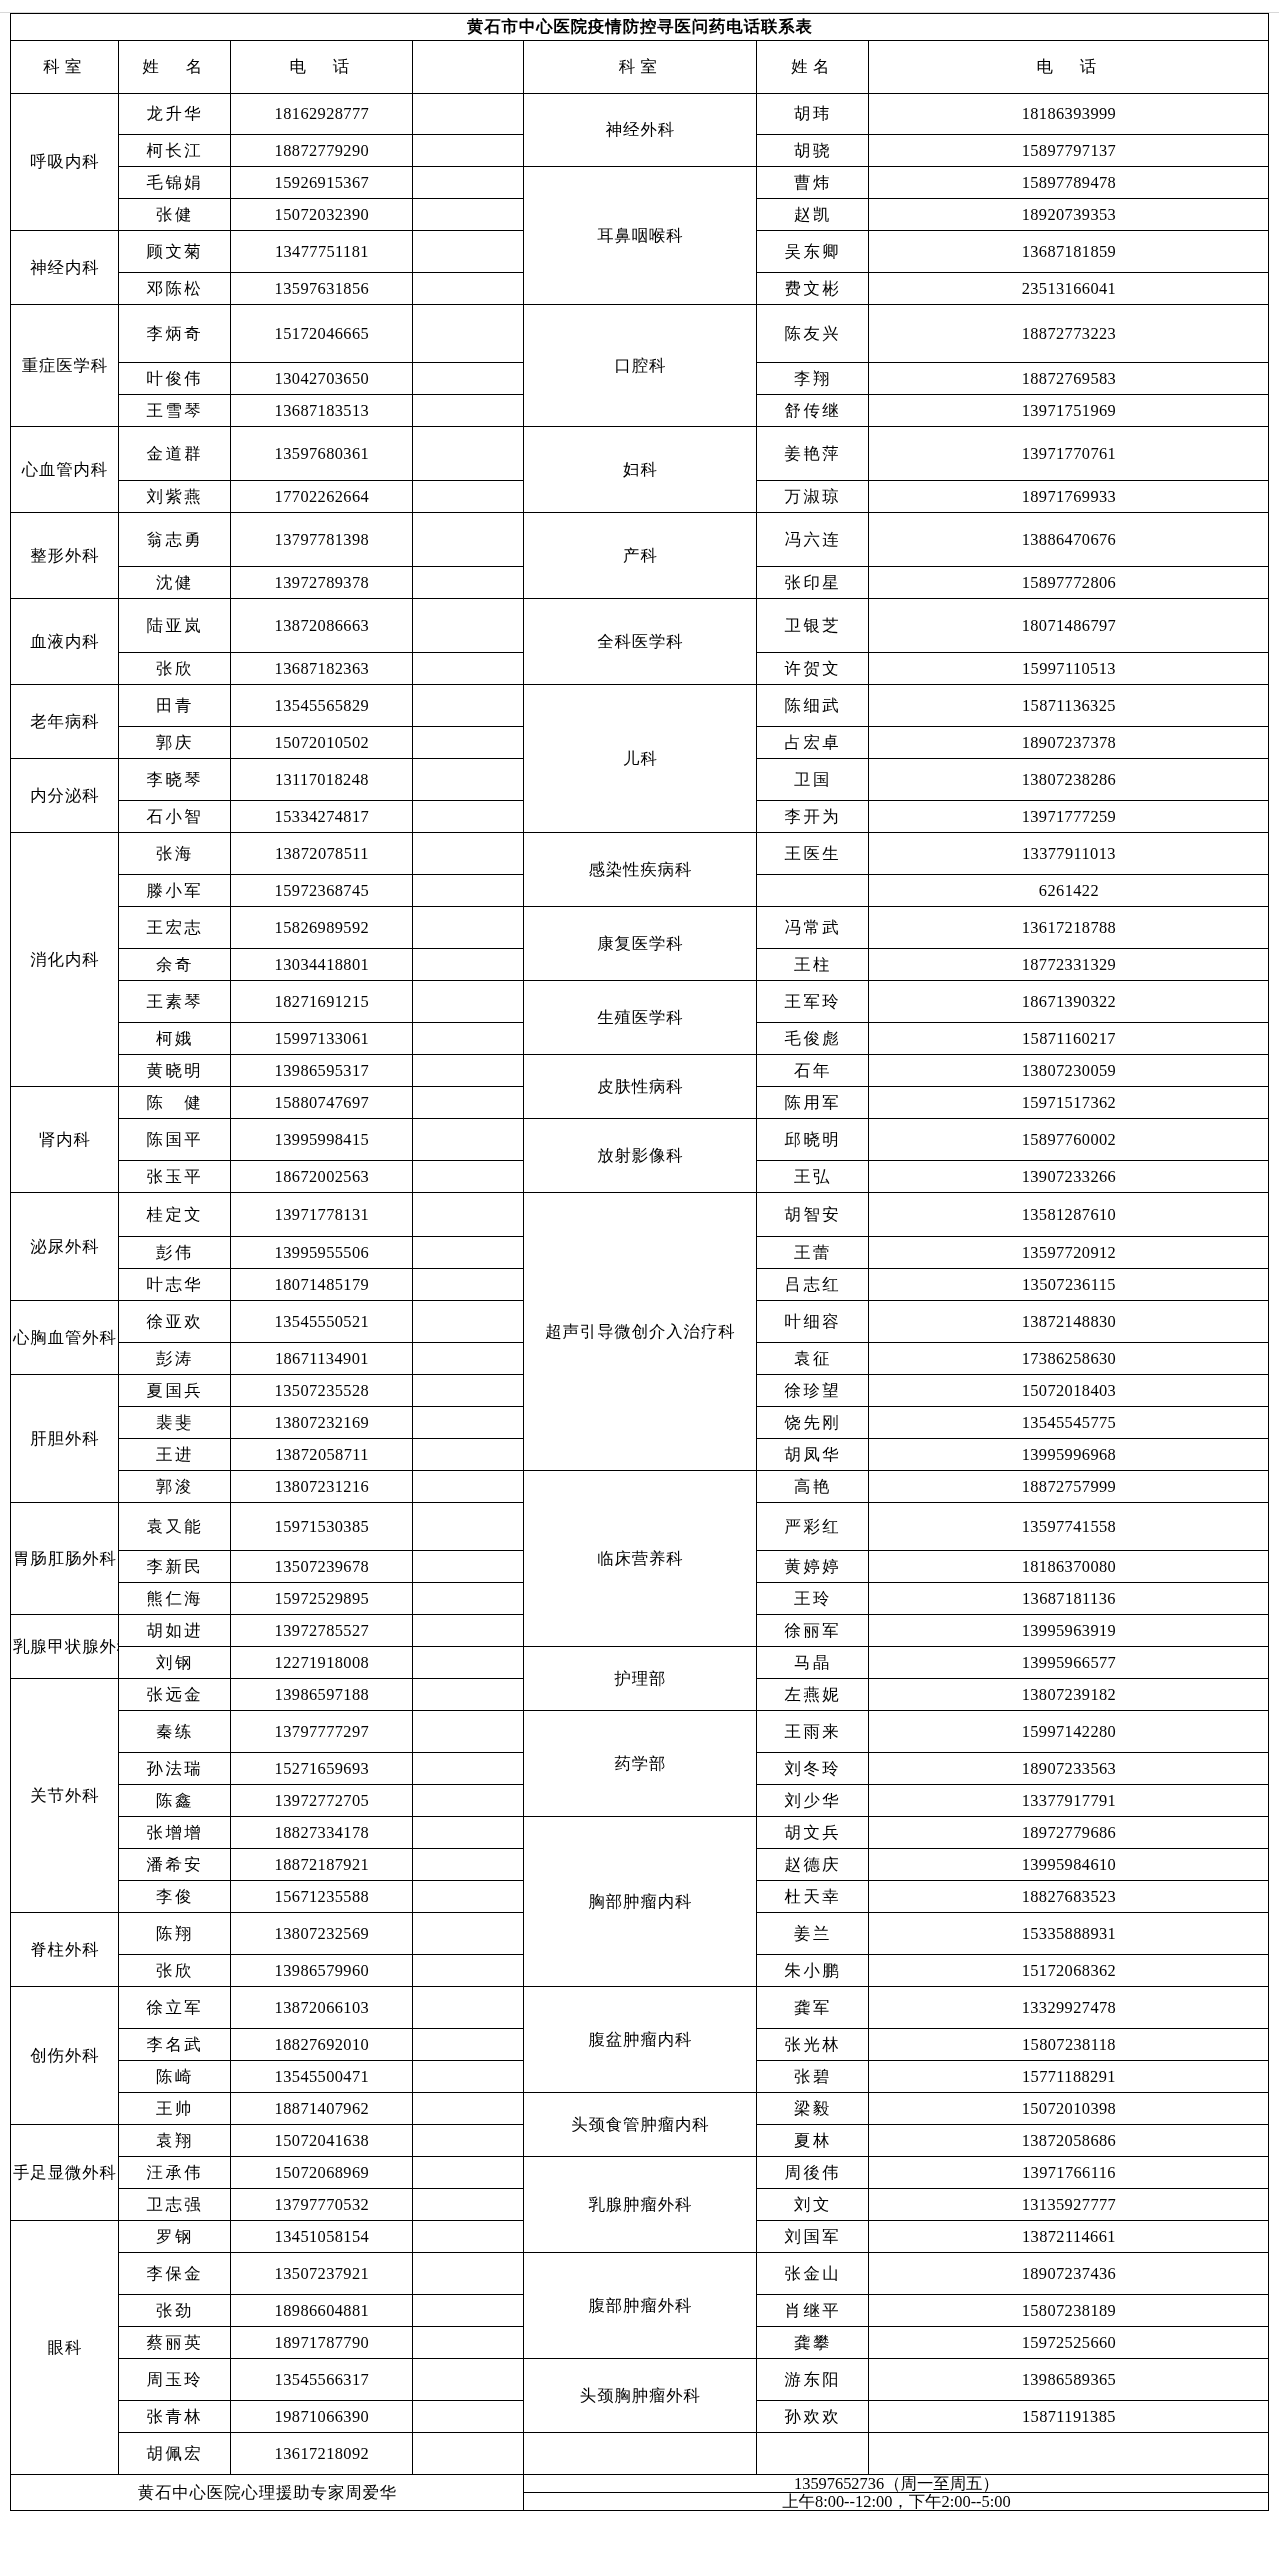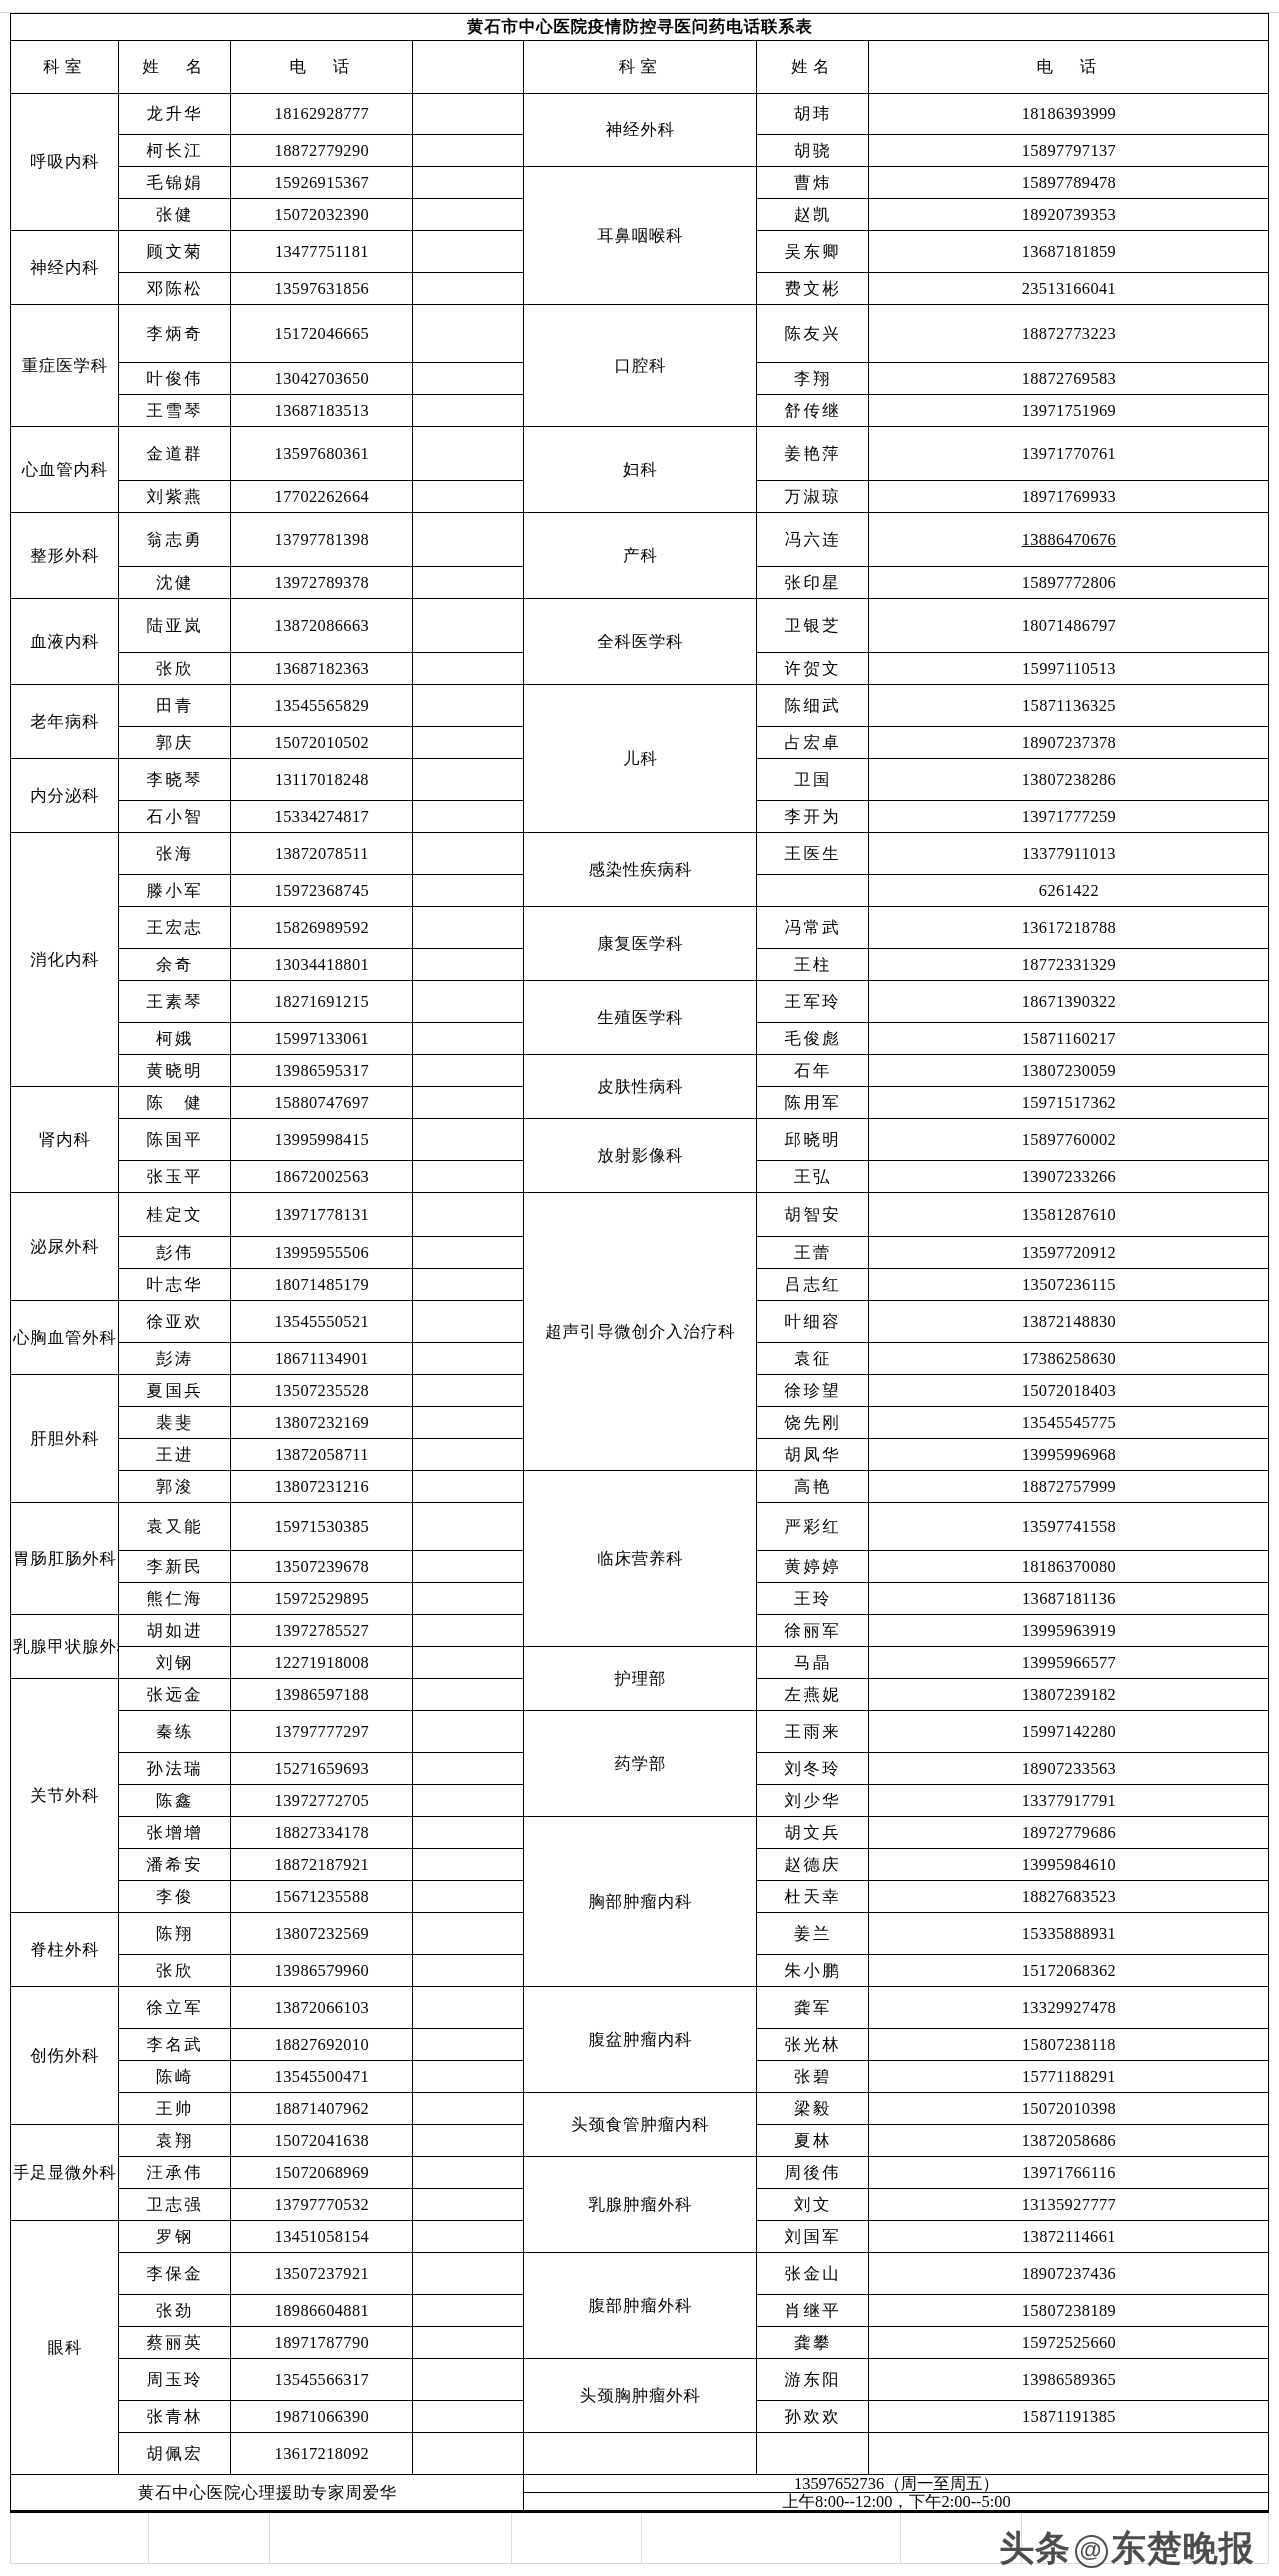--- a/index.html
+++ b/index.html
@@ -237,21 +237,21 @@
           <td class="nm" style="border-bottom: 1.7px solid rgb(0, 0, 0); height: 31px;">万淑琼</td>
           <td class="ph" style="border-bottom: 1.7px solid rgb(0, 0, 0); height: 31px;">18971769933</td>
         </tr>
         <tr>
           <td class="dept" rowspan="2" style="height: 85px;">整形外科</td>
           <td class="nm" style="height: 53px;">翁志勇</td>
           <td class="ph" style="height: 53px;">13797781398</td>
           <td class="gap" style="height: 53px;"></td>
           <td class="dept" rowspan="2" style="height: 85px;">产科</td>
           <td class="nm" style="height: 53px;">冯六连</td>
-          <td class="ph" style="height: 53px; text-decoration: underline;">13886470676</td>
+          <td class="ph" style="height: 53px;">13886470676</td>
         </tr>
         <tr>
           <td class="nm" style="border-bottom: 1.7px solid rgb(0, 0, 0); height: 31px;">沈健</td>
           <td class="ph" style="border-bottom: 1.7px solid rgb(0, 0, 0); height: 31px;">13972789378</td>
           <td class="gap" style="height: 31px;"></td>
           <td class="nm" style="border-bottom: 1.7px solid rgb(0, 0, 0); height: 31px;">张印星</td>
           <td class="ph" style="border-bottom: 1.7px solid rgb(0, 0, 0); height: 31px;">15897772806</td>
         </tr>
         <tr>
           <td class="dept" rowspan="2" style="height: 85px;">血液内科</td>
@@ -660,42 +660,15 @@
         <tr>
           <td class="footleft" colspan="4" rowspan="2" style="height: 34px;">黄石中心医院心理援助专家周爱华</td>
           <td class="footr1" colspan="3" style="height: 16.7px;">13597652736（周一至周五）</td>
         </tr>
         <tr>
           <td class="footr2" colspan="3" style="height: 16.7px;">上午8:00--12:00，下午2:00--5:00</td>
         </tr>
       </tbody>
   </table>
 
-  <div class="tailwrap">
-    <table class="tail">
-      <colgroup>
-        <col style="width:138px">
-          <col style="width:121px">
-          <col style="width:242px">
-        <col style="width:130px">
-          <col style="width:259px">
-          <col style="width:121px">
-          <col style="width:247px">
-      </colgroup>
-      <tbody>
-        <tr>
-          <td></td>
-          <td></td>
-          <td></td>
-          <td></td>
-          <td></td>
-          <td></td>
-          <td></td>
-        </tr>
-      </tbody>
-    </table>
-    <div class="watermark">
-      <span>头条</span><span class="wm-at">@</span><span>东楚晚报</span>
-    </div>
-  </div>
 
 </div>
 
 
 </body></html>

